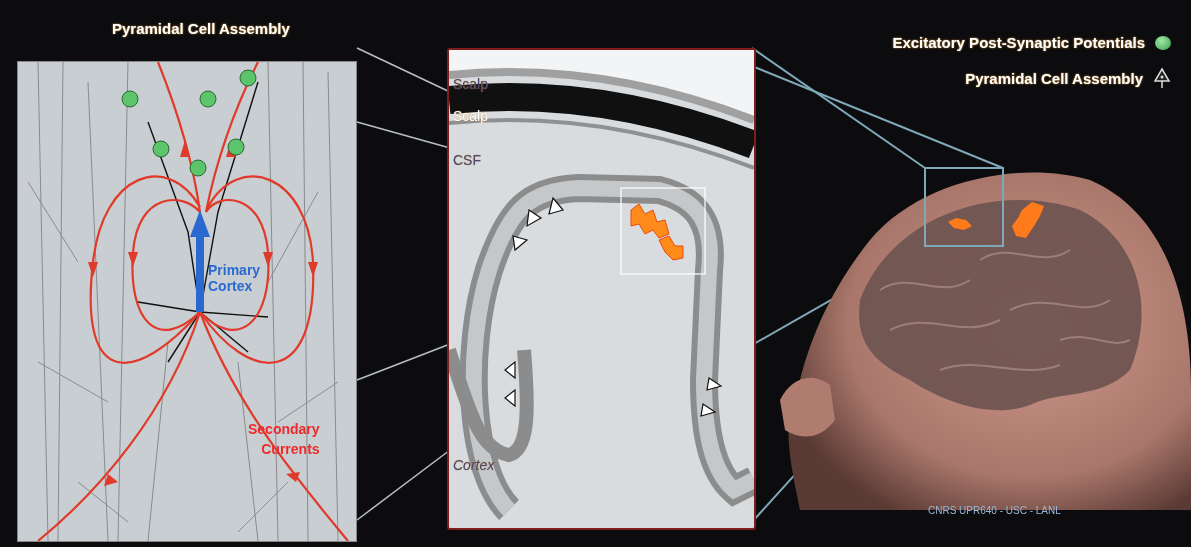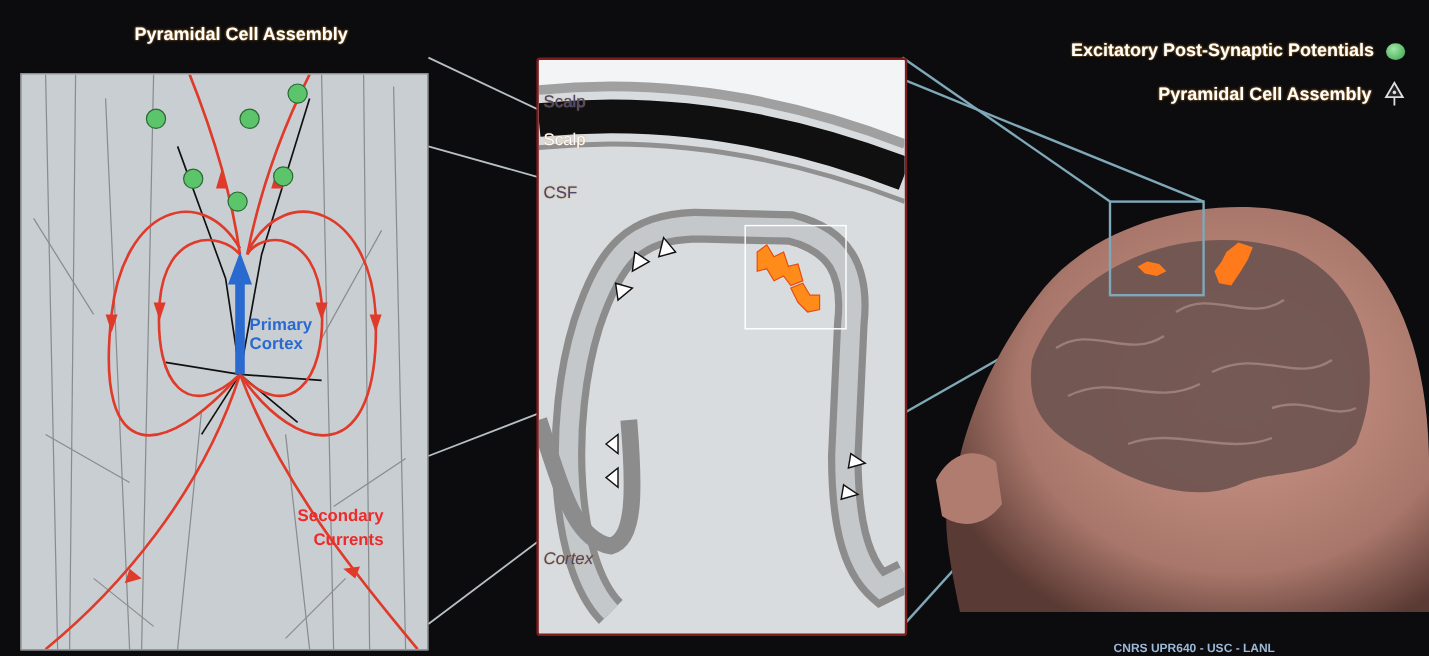--- a/index.html
+++ b/index.html
@@ -175,13 +175,13 @@
     <path d="M180 230 C220 215,260 240,300 225"></path>
       <path d="M300 200 C330 190,350 210,370 200"></path>
   </g>
   <g fill="#ff7a1a">
     <path d="M188 82 l8 -4 l10 2 l6 6 l-8 4 l-10 -2z"></path>
     <path d="M262 70 l10 -8 l12 4 l-4 10 l-6 10 l-8 12 l-10 -2 l-4 -10 l6 -8z"></path>
   </g>
   <rect x="165" y="28" width="78" height="78" fill="none" stroke="#7fa8b8" stroke-width="2"></rect>
 </svg>
 
-<div class="abs credit" style="left:928px;top:535px;font-weight:bold;">CNRS UPR640 - USC - LANL</div>
+<div class="abs credit" style="left:928px;top:505px;">CNRS UPR640 - USC - LANL</div>
 
 </body></html>

